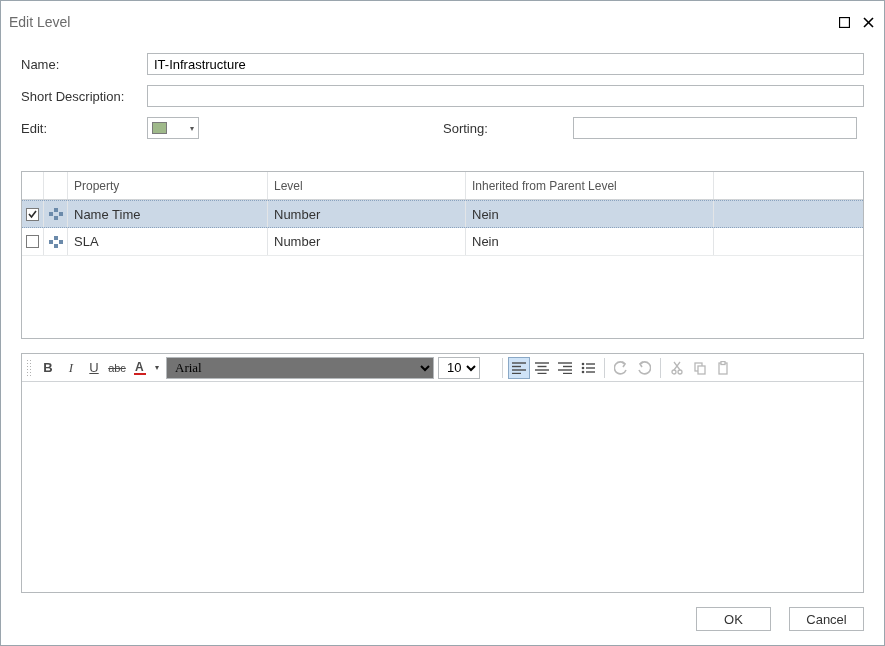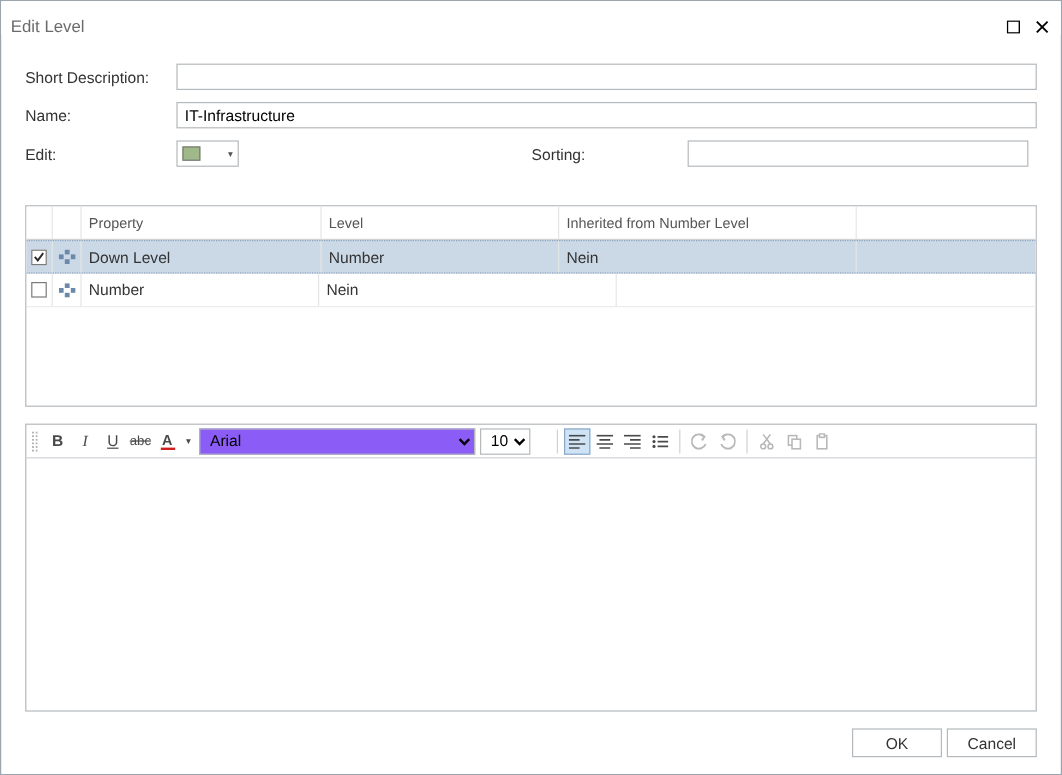--- a/index.html
+++ b/index.html
@@ -162,37 +162,37 @@
     min-width: 22px; height: 22px;
     display:flex; align-items:center; justify-content:center;
     cursor:pointer; color:#4a4a4a;
     border:1px solid transparent;
     font-size: 13px;
   }
   .tbtn.active { background:#cfe3f7; border:1px solid #8aa8c6; }
   .tbtn.disabled { color:#b8b8b8; cursor:default; }
   .tsep { width:1px; height:20px; background:#d0d3d6; margin:0 4px; }
   .font-select {
-    width: 230px; height: 22px; border:1px solid #b5b9bc; font-family:Liberation Sans, sans-serif; font-size:13px; padding-left:4px; margin:0 3px;
-    background:#8b5cf6;
+    width: 268px; height: 22px; border:1px solid #b5b9bc; font-family:Liberation Serif, serif; font-size:13px; padding-left:4px; margin:0 3px;
+    background:#737373;
   }
   .size-select {
     width: 42px; height: 22px; border:1px solid #b5b9bc; font-family:inherit; font-size:13px; padding-left:4px; margin-right:17px;
     background:#fff;
   }
   .editor-body {
     flex:1;
     padding: 6px;
     outline:none;
   }
   
   .footer {
     display:flex;
     justify-content:flex-end;
-    gap: 4px;
+    gap: 18px;
     margin-top: 14px;
   }
   .btn {
     width: 75px; height: 24px;
     border:1px solid #b5b9bc;
     background:#fff;
     font-family:inherit;
     font-size: 13px;
     cursor:pointer;
     display:flex; align-items:center; justify-content:center;
@@ -215,82 +215,83 @@
       <svg width="11" height="11">
           <line x1="1" y1="1" x2="10" y2="10" stroke="#000" stroke-width="1.6"></line>
           <line x1="10" y1="1" x2="1" y2="10" stroke="#000" stroke-width="1.6"></line>
         </svg>
     </div>
   </div>
 
   <div class="content">
 
     <div class="form-row">
+      <div class="form-label">Name:</div>
+      <input type="text" class="text-input" value="IT-Infrastructure" style="">
+    </div>
+
+    <div class="form-row">
       <div class="form-label">Short Description:</div>
       <input type="text" class="text-input" value="" style="">
-    </div>
-
-    <div class="form-row">
-      <div class="form-label">Name:</div>
-      <input type="text" class="text-input" value="IT-Infrastructure" style="">
     </div>
 
     <div class="color-row">
       <div class="form-label">Edit:</div>
       <div class="color-picker">
         <div class="color-swatch" id="color-swatch" style="background: rgb(159, 185, 138);"></div>
         <span class="color-arrow">▾</span>
       </div>
       <div class="sorting-label">Sorting:</div>
       <input type="text" class="sorting-input" value="" style="">
     </div>
 
     <div class="table-wrap">
       <div class="table-head">
         <div class="col-check"></div>
         <div class="col-icon"></div>
         <div class="col-prop">Property</div>
         <div class="col-type">Level</div>
-        <div class="col-inh">Inherited from Number Level</div>
+        <div class="col-inh">Inherited from Parent Level</div>
         <div class="col-rest"></div>
       </div>
       <div id="table-body">
           <div class="table-row selected">
             <div class="col-check">
               <div class="chk">
                 <svg width="11" height="11">
                   <path d="M2 5 L4.5 8 L9 2" fill="none" stroke="#2a2a2a" stroke-width="1.6"></path>
                 </svg>
               </div>
             </div>
             <div class="col-icon row-icon">
               <svg width="14" height="12">
                 <rect x="0" y="4" width="4" height="4" fill="#6b8aaa"></rect>
                 <rect x="5" y="0" width="4" height="4" fill="#6b8aaa"></rect>
                 <rect x="5" y="8" width="4" height="4" fill="#6b8aaa"></rect>
                 <rect x="10" y="4" width="4" height="4" fill="#6b8aaa"></rect>
               </svg>
             </div>
-            <div class="col-prop">Down Level</div>
+            <div class="col-prop">Name Time</div>
             <div class="col-type">Number</div>
             <div class="col-inh">Nein</div>
             <div class="col-rest"></div>
           </div>
           <div class="table-row">
             <div class="col-check">
               <div class="chk"></div>
             </div>
             <div class="col-icon row-icon">
               <svg width="14" height="12">
                 <rect x="0" y="4" width="4" height="4" fill="#6b8aaa"></rect>
                 <rect x="5" y="0" width="4" height="4" fill="#6b8aaa"></rect>
                 <rect x="5" y="8" width="4" height="4" fill="#6b8aaa"></rect>
                 <rect x="10" y="4" width="4" height="4" fill="#6b8aaa"></rect>
               </svg>
             </div>
+            <div class="col-prop">SLA</div>
             <div class="col-type">Number</div>
             <div class="col-inh">Nein</div>
             <div class="col-rest"></div>
           </div>
         </div>
     </div>
 
     <div class="editor-wrap">
       <div class="toolbar">
         <div class="grip"></div>

